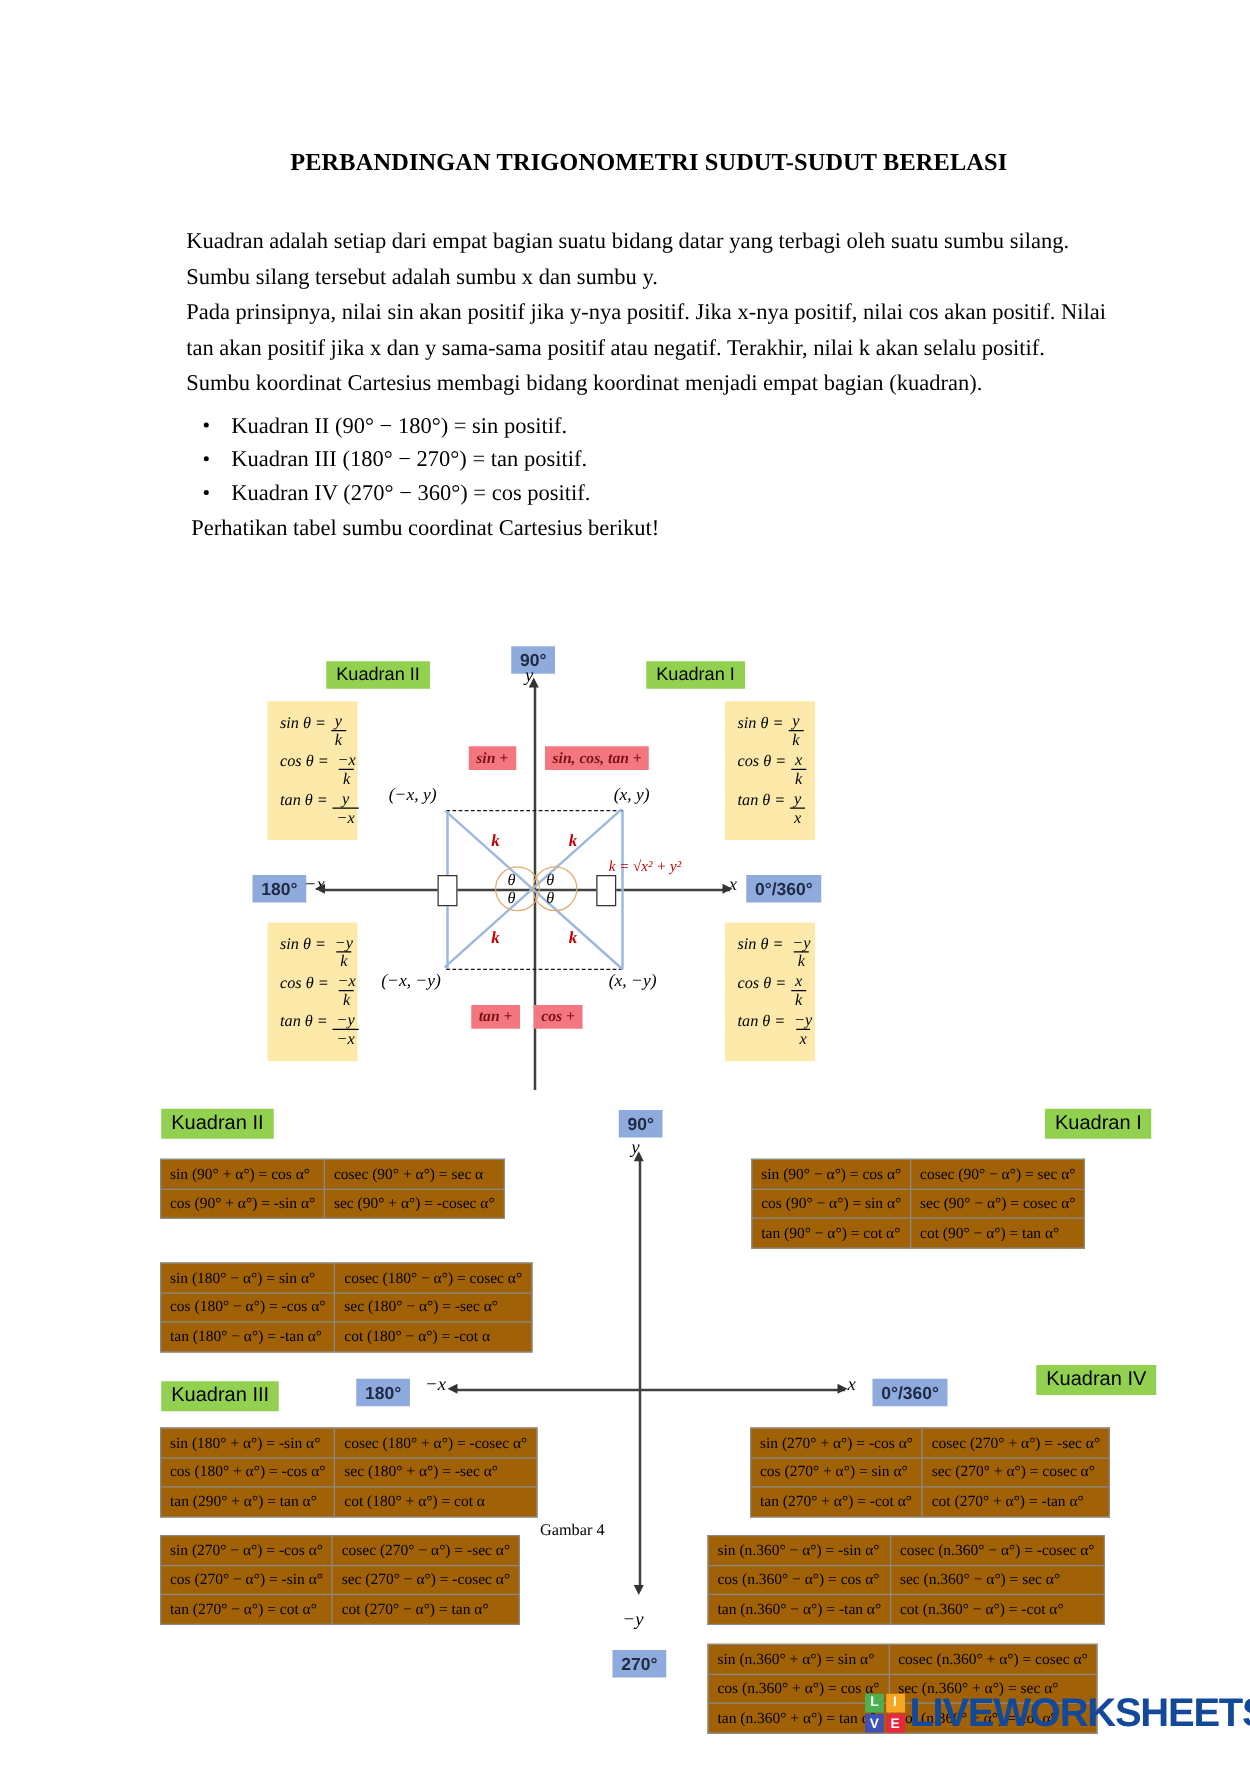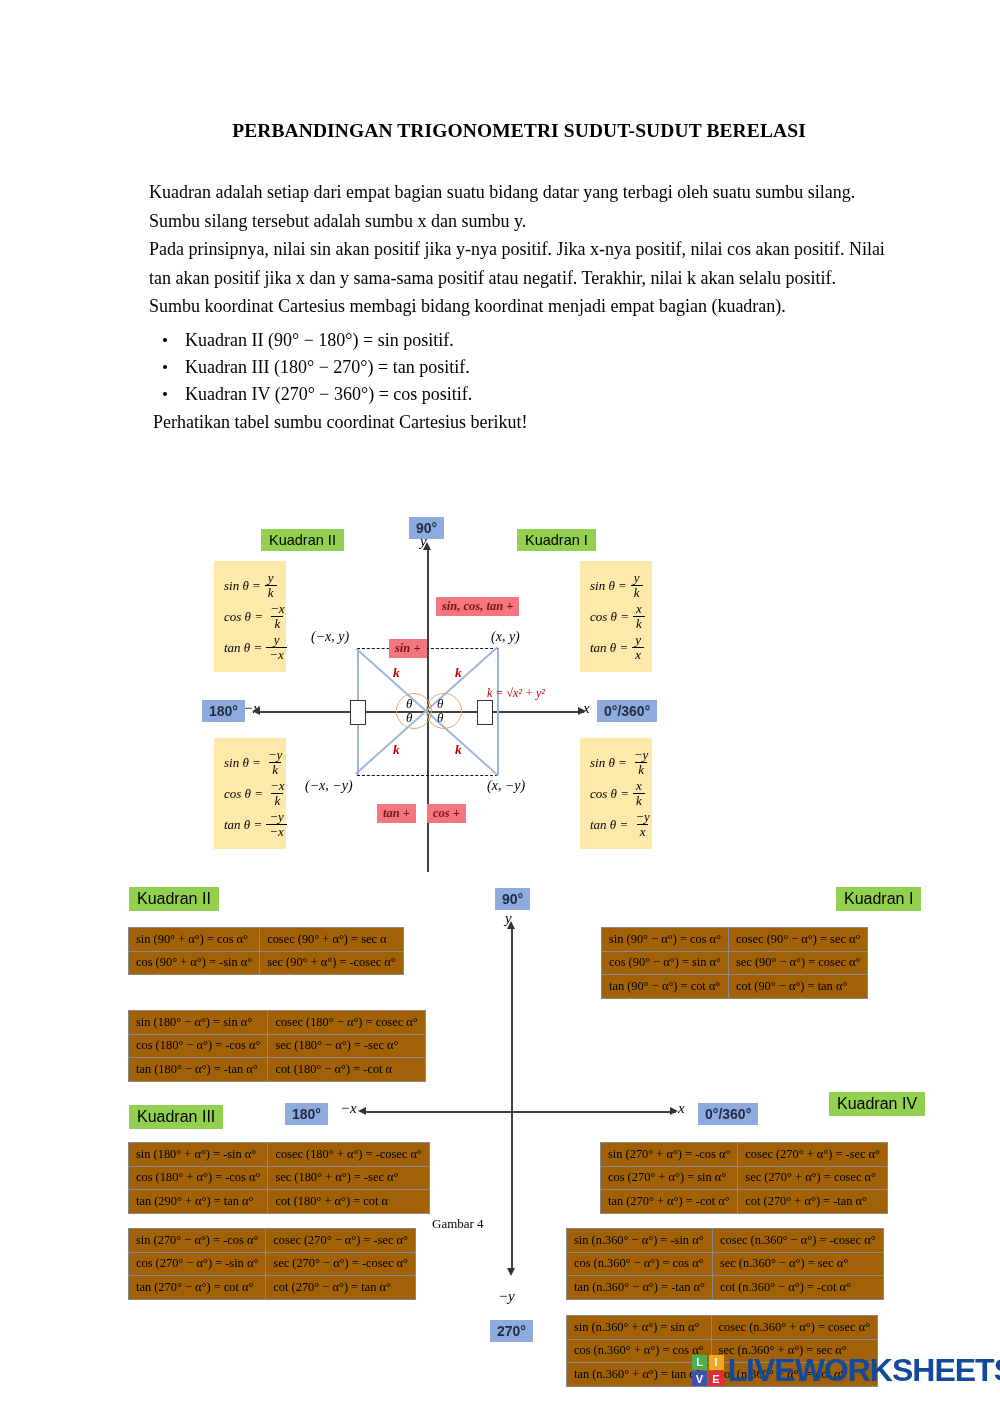--- a/index.html
+++ b/index.html
@@ -36,21 +36,21 @@
   .chip-blue  { background:#8faadc; color:#1f2a44; font-size:14px; padding:3px 7px; font-weight:bold;}
   .chip-red   { background:#f4777f; color:#7b1118; font-size:12.5px; padding:2px 6px;
                 font-style:italic; font-weight:bold; font-family:"Liberation Serif", serif;}
 
   
   .fcard {
     position:absolute; background:#fde9a9;
     font-family:"Liberation Serif", serif; font-size:13px;
     padding:9px 10px; box-sizing:border-box;
   }
-  .frow { display:flex; align-items:center; justify-content:flex-start; height:31px; }
+  .frow { display:flex; justify-content:flex-start; height:31px; }
   .flead { font-style:italic; white-space:nowrap; margin-right:4px; }
   .fr { display:inline-flex; flex-direction:column; align-items:center; line-height:1.05; font-style:italic; }
   .fr .num { padding:0 3px; }
   .fr .den { padding:0 3px; border-top:1.2px solid #000; }
 
   
   .axis-line { position:absolute; background:#404040; }
   .dashline { position:absolute; border-top:1.7px dashed #111; }
   .blueline { position:absolute; background:#9cb8de; }
   .diag { position:absolute; height:1.6px; background:#9cb8de; transform-origin:0 0; }
@@ -146,21 +146,21 @@
   <div class="theta" style="left:437px; top:710px;">θ</div>
 
   <div class="rtangle" style="left:350px; top:700px; width:14px; height:23px;"></div>
   <div class="rtangle" style="left:477px; top:700px; width:14px; height:23px;"></div>
 
   <div class="coord" style="left:311px; top:629px;">(−x, y)</div>
   <div class="coord" style="left:491px; top:629px;">(x, y)</div>
   <div class="coord" style="left:305px; top:778px;">(−x, −y)</div>
   <div class="coord" style="left:487px; top:778px;">(x, −y)</div>
 
-  <div class="chip chip-red" style="left:389px; top:597px;margin-top:42px;">sin +</div>
+  <div class="chip chip-red" style="left:375px; top:597px;">sin +</div>
   <div class="chip chip-red" style="left:436px; top:597px;">sin, cos, tan +</div>
   <div class="chip chip-red" style="left:377px; top:804px;">tan +</div>
   <div class="chip chip-red" style="left:427px; top:804px;">cos +</div>
 
   <div class="fcard" style="left:214px; top:561px; width:72px;">
     <div class="frow">
       <span class="flead">sin θ =</span>
       <span class="fr">
           <span class="num">y</span>
           <span class="den">k</span>

